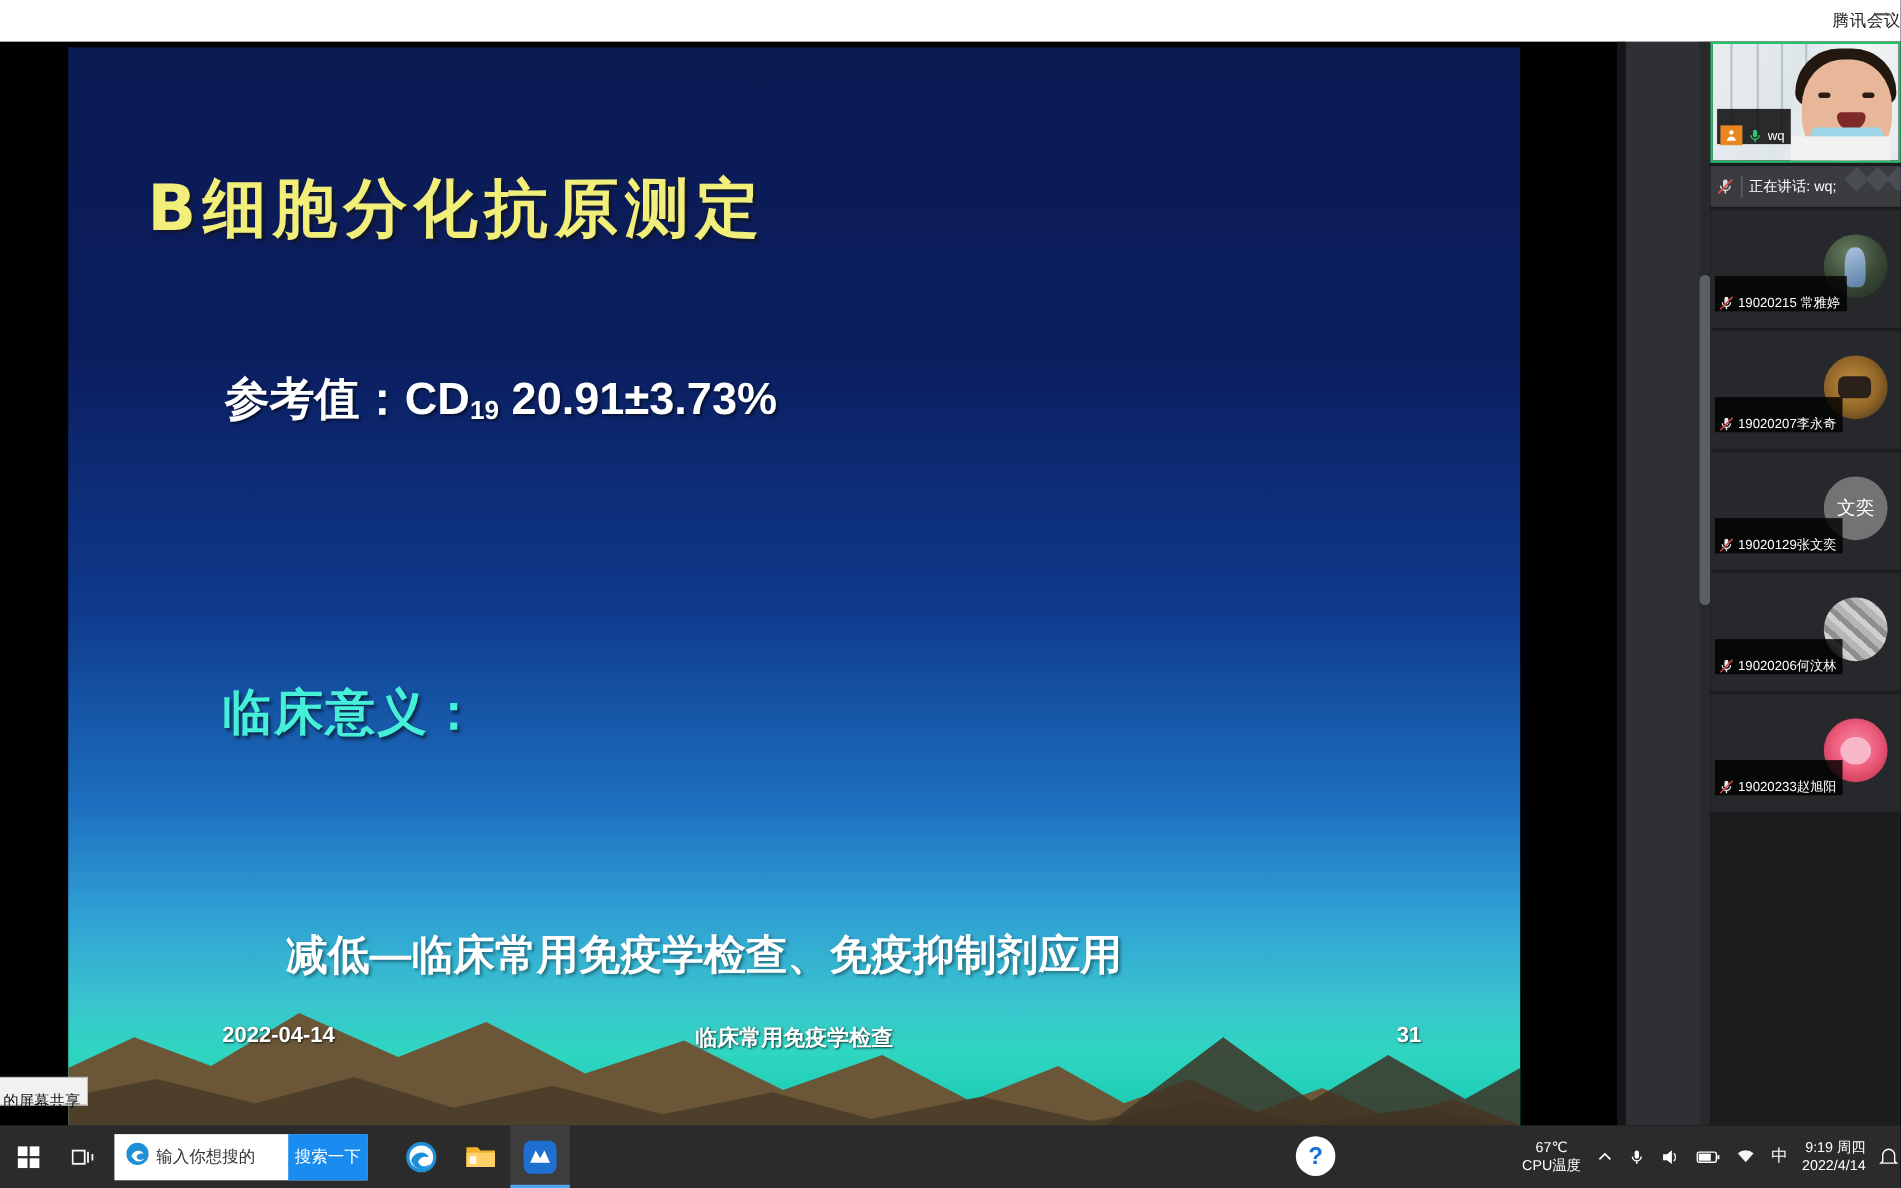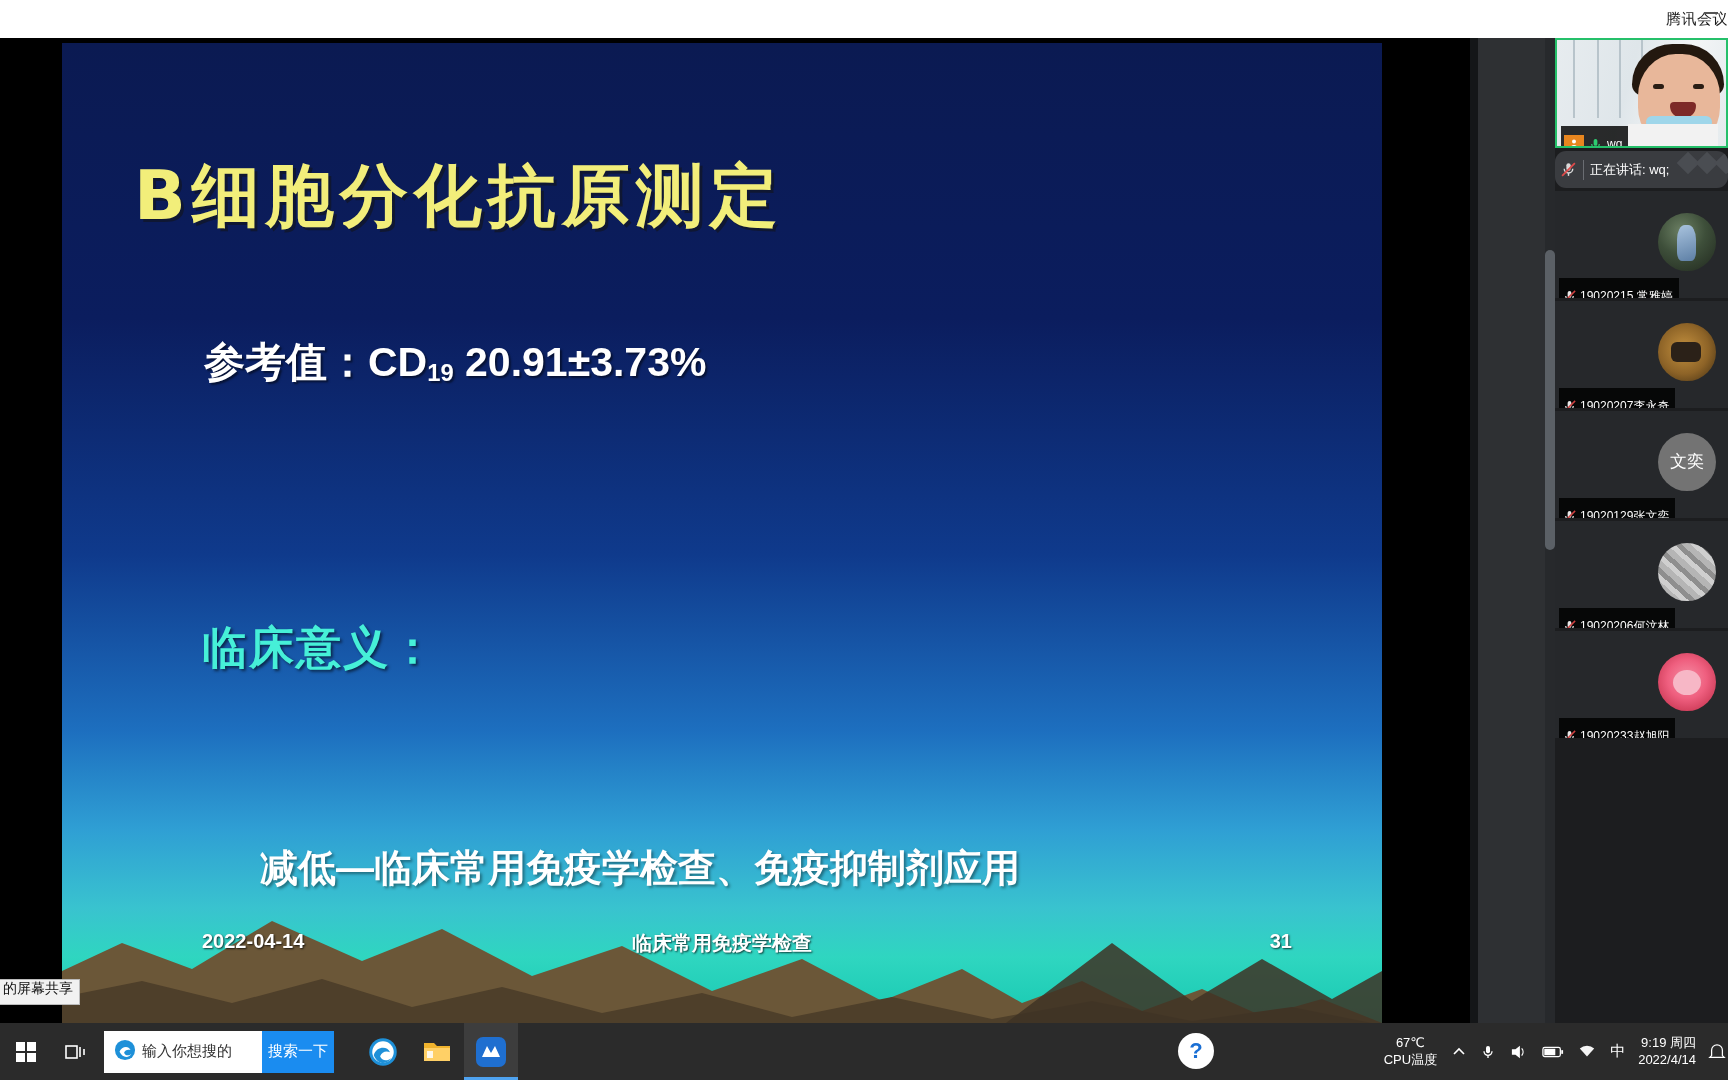--- a/index.html
+++ b/index.html
@@ -29,21 +29,21 @@
   .slide {
     position: absolute; left: 62px; top: 5px; width: 1320px; height: 983px;
     background: linear-gradient(180deg,
        #0b1a52 0%, #0b1d5e 28%, #0f3a8c 52%, #1d6fbf 70%,
        #2f9fd4 80%, #39c3cf 88%, #2fd6c0 93%, #16c8b0 100%);
     overflow: hidden;
   }
 
   .slide-title {
     position: absolute; left: 72px; top: 108px;
-    font-size: 68px; font-weight: 700; color: #f2ee7a;
+    font-size: 58px; font-weight: 700; color: #f2ee7a;
     letter-spacing: 6px;
     text-shadow: 3px 3px 0 rgba(20,20,20,.55);
     font-family: "DejaVu Sans", "Liberation Sans", sans-serif;
   }
 
   .body-block {
     position: absolute; left: 140px; top: 288px; width: 1110px;
     color: #ffffff; font-weight: 700;
     text-shadow: 2px 2px 2px rgba(0,0,0,.5);
   }
@@ -83,21 +83,21 @@
     color: #ffffff; font-size: 20px; font-weight: 700;
     text-shadow: 1px 1px 2px rgba(0,0,0,.75);
   }
   .sf-date { position: absolute; left: 140px; top: 0; }
   .sf-center { position: absolute; left: 0; right: 0; text-align: center; top: 0; }
   .sf-page { position: absolute; right: 90px; top: 0; }
 
   .share-tag {
     position: absolute; left: 0; bottom: 18px; height: 26px;
     background: #f1f1f1; color: #111; font-size: 14px;
-    padding: 0 6px 3px 3px; border: 1px solid #bbb; border-left: none;
+    padding: 12px 6px 3px 3px; border: 1px solid #bbb; border-left: none;
     white-space: nowrap; z-index: 9;
   }
 
   
   .gap {
     position: absolute; left: 1470px; top: 38px; width: 82px; height: 985px;
     background: #2e3033;
   }
   .gap-edge {
     position: absolute; left: 1470px; top: 38px; width: 8px; height: 985px;
@@ -116,21 +116,21 @@
   .rail {
     position: absolute; left: 1555px; top: 38px; width: 173px; height: 985px;
     background: #1c1d1f;
   }
   .tile {
     position: relative; width: 173px; height: 107px; background: #26282b;
     margin-bottom: 3px; overflow: hidden;
   }
   .tile.active { border: 2px solid #25c06a; height: 110px; }
   .namebar {
-    position: absolute; left: 4px; bottom: 0; height: 20px;
+    position: absolute; left: 4px; bottom: 15px; height: 32px;
     background: rgba(0,0,0,.82); display: flex; align-items: center;
     padding: 16px 6px 0 3px; max-width: 165px;
   }
   .namebar .nm { font-size: 12px; color: #fff; white-space: nowrap; }
   .mic-muted { width: 15px; height: 15px; margin-right: 3px; flex: none; }
   .mic-on { width: 15px; height: 15px; margin-right: 4px; flex: none; }
 
   
   .vid-bg {
     position: absolute; inset: 0;
@@ -159,21 +159,21 @@
   .badge-orange {
     width: 20px; height: 18px; background: #e8861f; margin-right: 4px; flex: none;
     display: flex; align-items: center; justify-content: center;
   }
   .cursor {
     position: absolute; left: 122px; top: 138px; width: 0; height: 0; z-index: 30;
   }
 
   .speaking-bar {
     position: relative; width: 173px; height: 37px; background: #3a3c40;
-    display: flex; align-items: center; margin-bottom: 3px; overflow: hidden; border-radius: 11px;
+    display: flex; align-items: center; margin-bottom: 3px; overflow: hidden;
   }
   .speaking-bar .sb-icon { width: 26px; display: flex; justify-content: center; }
   .speaking-bar .sb-div { width: 1px; height: 20px; background: #6a6d72; margin: 0 6px 0 2px; }
   .speaking-bar .sb-txt { font-size: 13px; color: #fff; white-space: nowrap; }
   .sb-deco { position: absolute; right: -6px; top: 4px; display: flex; gap: 3px; }
   .sb-deco span { width: 16px; height: 16px; background: #4a4d52; transform: rotate(45deg); display:block; }
 
   .av-circle {
     position: absolute; right: 12px; top: 50%; transform: translateY(-55%);
     width: 58px; height: 58px; border-radius: 50%; overflow: hidden;

